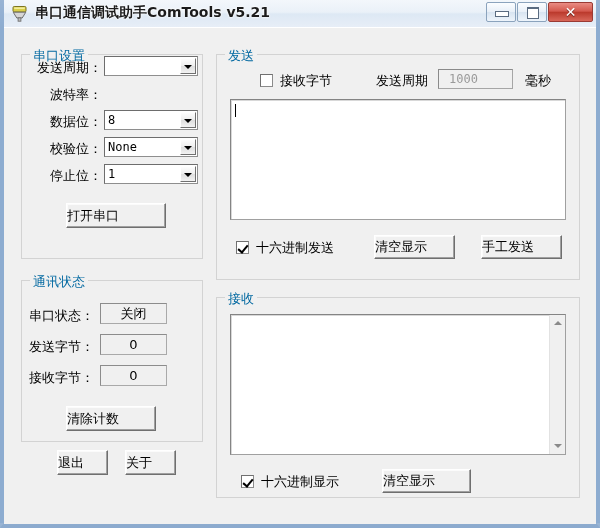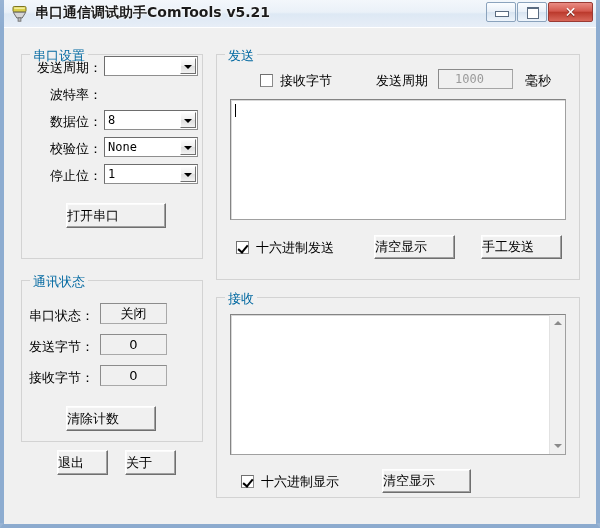--- a/index.html
+++ b/index.html
@@ -307,21 +307,21 @@
     position: absolute;
     box-sizing: border-box;
     height: 20px;
     background: #f0f0f0;
     border: 1px solid #a6a6a6;
     border-top-color: #8a8a8a;
     border-left-color: #8a8a8a;
     color: #9a9a9a;
     font-size: 12px;
     line-height: 18px;
-    padding-left: 16px;
+    padding-left: 10px;
     font-family: "DejaVu Sans Mono", "Liberation Mono", monospace;
   }
   .plainlabel {
     position: absolute;
     font-size: 13px;
     color: #000;
     white-space: nowrap;
     font-family: "DejaVu Sans", "Liberation Sans", sans-serif;
   }
 </style>

